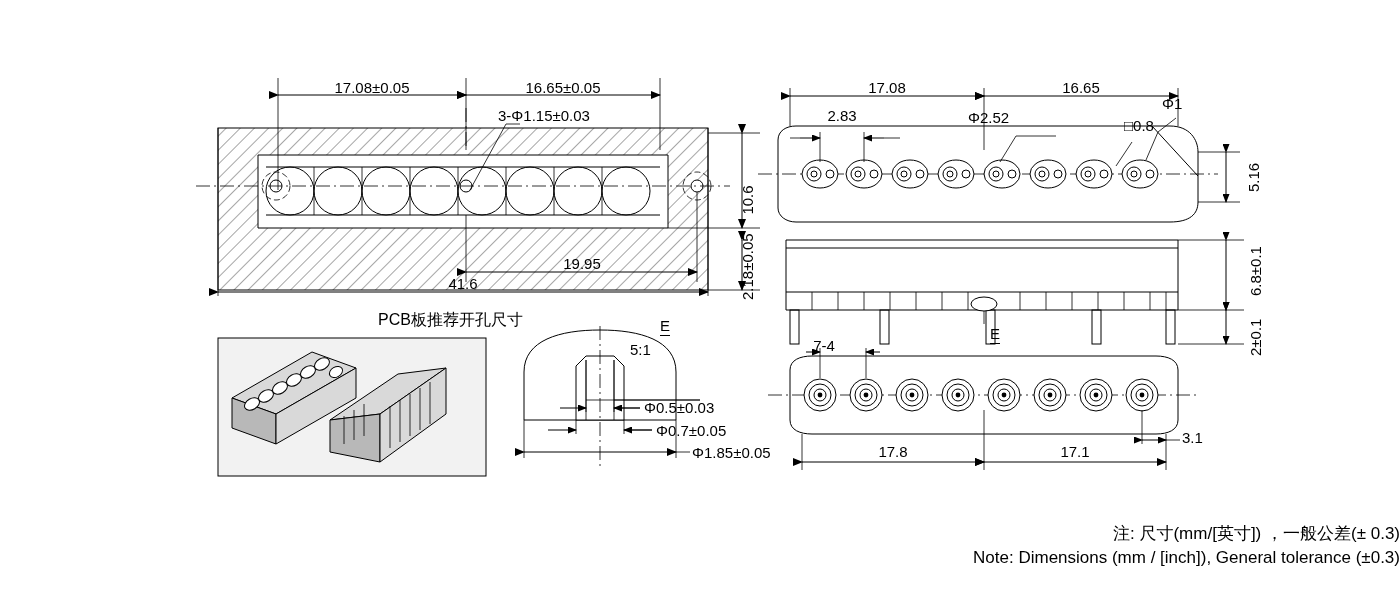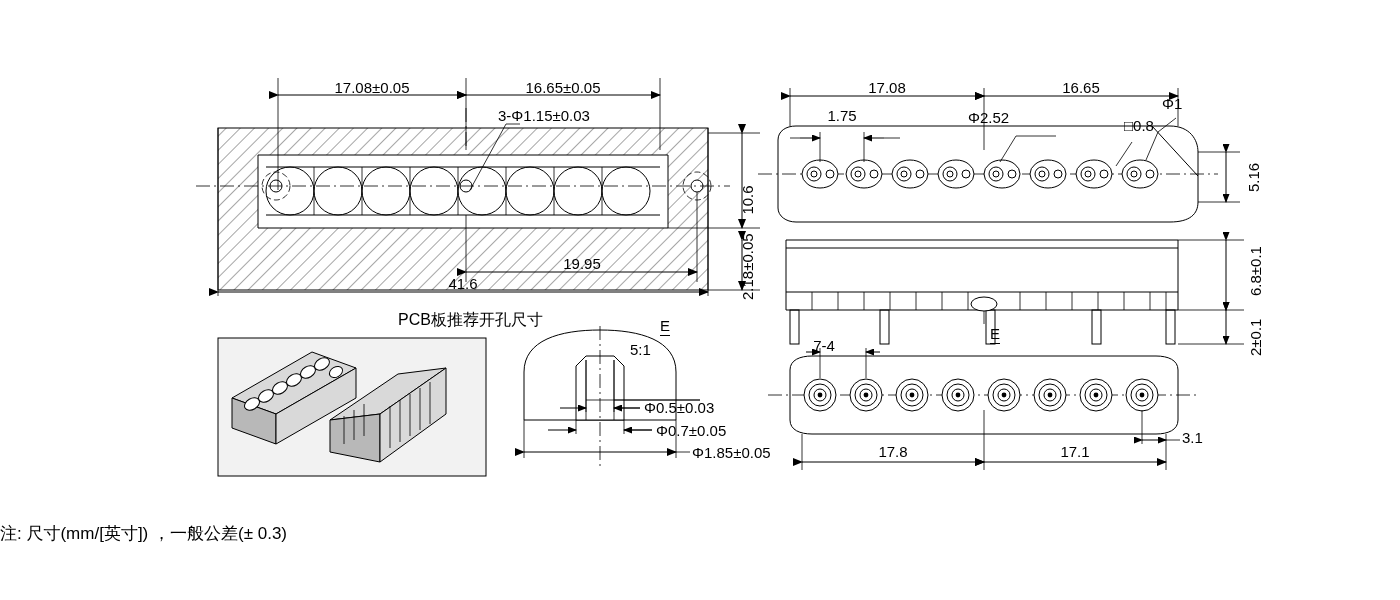--- a/index.html
+++ b/index.html
@@ -2,22 +2,22 @@
 <html><head>
 <meta charset="utf-8">
 <style>
   html,body{margin:0;padding:0;background:#ffffff;}
   body{width:1400px;height:600px;position:relative;overflow:hidden;
        font-family:"Liberation Sans",sans-serif;color:#000;}
   #sheet{position:absolute;left:0;top:0;width:1400px;height:600px;}
   .lbl{position:absolute;font-size:15px;line-height:1;white-space:nowrap;color:#000;}
   .lbl.c{transform:translateX(-50%);text-align:center;}
   .lbl.rot{transform-origin:left top;}
-  .note{position:absolute;left:0;width:1400px;text-align:left;font-size:17px;color:#000;}
-  .cap{position:absolute;font-size:16px;white-space:nowrap;margin-left:20px;}
+  .note{position:absolute;left:0;width:1400px;text-align:right;font-size:17px;color:#000;}
+  .cap{position:absolute;font-size:16px;white-space:nowrap;}
   svg{position:absolute;left:0;top:0;}
   .ln{stroke:#000;stroke-width:1;fill:none;}
   .thin{stroke:#000;stroke-width:0.8;fill:none;}
   .ctr{stroke:#000;stroke-width:0.8;fill:none;stroke-dasharray:14,4,2,4;}
   .wht{fill:#fff;stroke:#000;stroke-width:1;}
   .gry{fill:#d9d9d9;stroke:#000;stroke-width:1;}
   .dgry{fill:#b8b8b8;stroke:#000;stroke-width:1;}
   .photo{fill:#f2f2f2;stroke:#000;stroke-width:1;}
   .u{ text-decoration:none;border-bottom:1px solid #000;padding-bottom:1px;}
 </style>
@@ -385,32 +385,33 @@
     <span class="u">E</span>
   </div>
   <div class="lbl" style="left:630px;top:342px">5:1</div>
 
   <div class="lbl" style="left:644px;top:400px">Φ0.5±0.03</div>
   <div class="lbl" style="left:656px;top:423px">Φ0.7±0.05</div>
   <div class="lbl" style="left:692px;top:445px">Φ1.85±0.05</div>
 
   <div class="lbl c" style="left:887px;top:80px">17.08</div>
   <div class="lbl c" style="left:1081px;top:80px">16.65</div>
-  <div class="lbl c" style="left:842px;top:108px">1.75</div>
+  <div class="lbl c" style="left:842px;top:108px">2.83</div>
   <div class="lbl" style="left:968px;top:110px">Φ2.52</div>
   <div class="lbl" style="left:1162px;top:96px">Φ1</div>
   <div class="lbl" style="left:1124px;top:118px">□0.8</div>
   <div class="lbl rot" style="left:1246px;top:192px;transform:rotate(-90deg);">5.16</div>
 
   <div class="lbl rot" style="left:1248px;top:296px;transform:rotate(-90deg);">6.8±0.1</div>
   <div class="lbl rot" style="left:1248px;top:356px;transform:rotate(-90deg);">2±0.1</div>
   <div class="lbl" style="left:990px;top:326px">
     <span class="u">E</span>
   </div>
 
   <div class="lbl c" style="left:824px;top:338px">7-4</div>
   <div class="lbl c" style="left:893px;top:444px">17.8</div>
   <div class="lbl c" style="left:1075px;top:444px">17.1</div>
   <div class="lbl" style="left:1182px;top:430px">3.1</div>
 
   <div class="note" style="top:522px">注: 尺寸(mm/[英寸]) ，一般公差(± 0.3)</div>
+  <div class="note" style="top:548px">Note: Dimensions (mm / [inch]), General tolerance (±0.3)</div>
 
 </div>
 
 </body></html>

